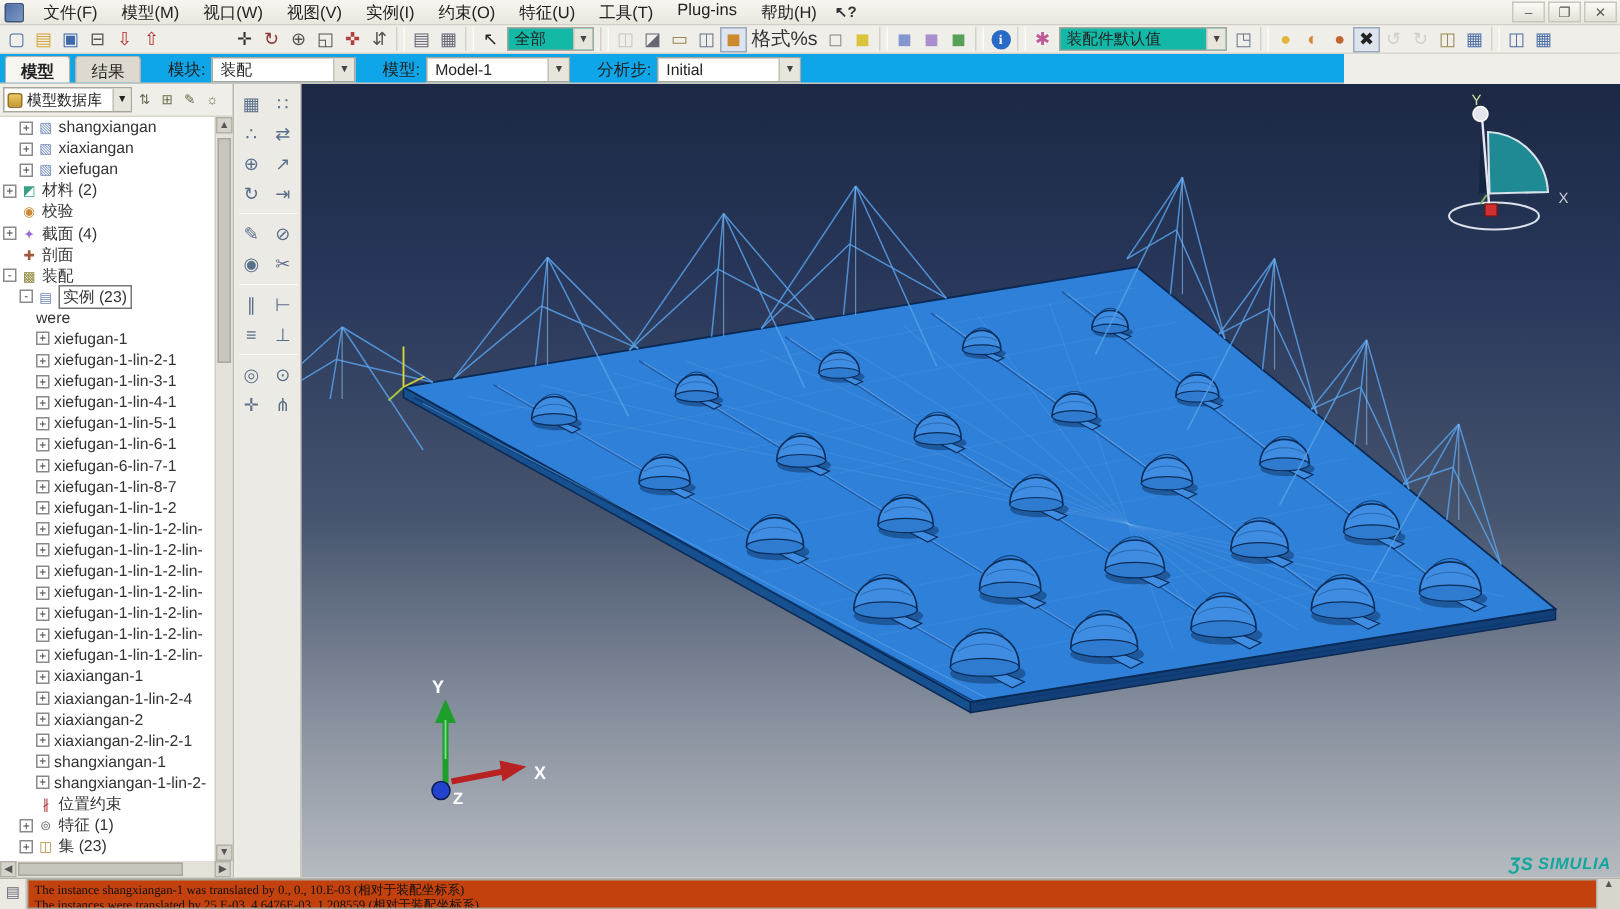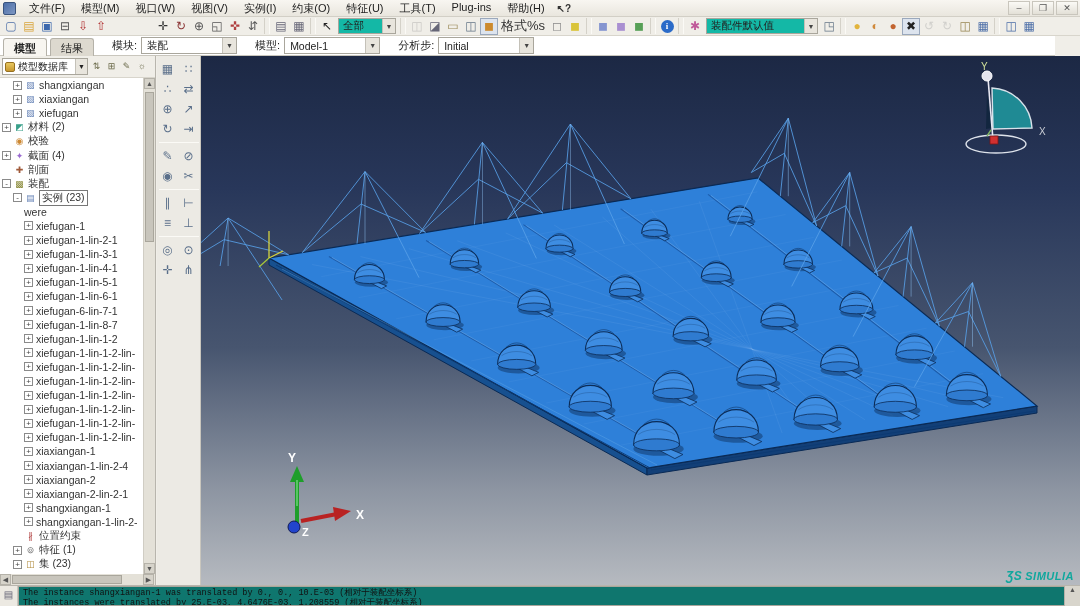--- a/index.html
+++ b/index.html
@@ -29,22 +29,22 @@
   .tbsep{width:6px;height:16px;border-left:1px solid #d4d1c8;border-right:1px solid #fbfaf6;margin:0 2px;flex:0 0 auto;}
   .tbcombo{height:16px;background:#14b8a6;border:1px solid #a9a69c;display:flex;align-items:center;
            font-size:10.5px;padding-left:4px;margin:0 2px;flex:0 0 auto;}
   .tbcombo .caret{margin-left:auto;width:13px;height:100%;background:#e8e5dd;border-left:1px solid #c4c1b8;
            display:flex;align-items:center;justify-content:center;font-size:7px;color:#444;}
   .tblabel{font-size:13px;color:#333;padding:0 3px;white-space:nowrap;}
   .round{border-radius:50%;font-size:9px;font-weight:bold;font-family:"Liberation Serif",serif;
          width:13px;height:13px;display:flex;align-items:center;justify-content:center;}
 
   
-  #contextbar{position:absolute;left:0;top:36px;width:1055px;height:20px;background:#ffffff;
-              border-bottom:1px solid #c9c6bd;display:flex;align-items:center;}
+  #contextbar{position:absolute;left:0;top:36px;width:896px;height:20px;background:#0ea5e9;
+              border-bottom:1px solid #c9c6bd;display:flex;align-items:flex-end;}
   .tab{height:18px;margin-top:2px;padding:2px 10px 0;font-size:11px;border:1px solid #b5b2a9;border-bottom:none;
        border-radius:3px 3px 0 0;background:#ddd9cf;margin-left:3px;cursor:default;}
   .tab.active{background:#f7f5f0;font-weight:bold;}
   .ctxfield{display:flex;align-items:center;margin-left:18px;}
   .ctxfield .lbl{margin-right:4px;}
   .ctxcombo{width:96px;height:17px;background:#fff;border:1px solid #a9a69c;display:flex;align-items:center;
             padding-left:5px;font-size:10.5px;}
   .ctxcombo .caret{margin-left:auto;width:14px;height:100%;background:#e8e5dd;border-left:1px solid #c4c1b8;
             display:flex;align-items:center;justify-content:center;font-size:7px;color:#444;}
 
@@ -76,22 +76,22 @@
   #viewport{position:absolute;left:201px;top:56px;width:879px;height:529px;
             background:linear-gradient(180deg,#1c2844 0%,#28375a 25%,#47556f 55%,#8d95a2 82%,#b6bac0 100%);overflow:hidden;}
   #vpsvg{position:absolute;left:0;top:0;}
   #simulia{position:absolute;right:6px;bottom:2px;color:#11a79d;font-size:11px;font-weight:bold;
            font-style:italic;letter-spacing:.5px;display:flex;align-items:center;}
   #simulia .mark{font-size:12px;margin-right:3px;}
 
   
   #statusbar{position:absolute;left:0;top:585px;width:1080px;height:21px;background:#ece9e2;border-top:1px solid #b8b5ad;display:flex;}
   #msgicon{width:18px;border-right:1px solid #c9c6bd;display:flex;align-items:flex-start;justify-content:center;padding-top:3px;font-size:10px;color:#667;}
-  #msgtext{flex:1;background:#0f766e;border:1px solid #a9a69c;border-right:none;overflow:hidden;
-           font-family:Liberation Mono, monospace;font-size:8.5px;line-height:10px;padding:1px 4px 0 4px;color:#111;white-space:nowrap;}
+  #msgtext{flex:1;background:#c2410c;border:1px solid #a9a69c;border-right:none;overflow:hidden;
+           font-family:Liberation Serif, serif;font-size:8.5px;line-height:10px;padding:1px 4px 0 4px;color:#111;white-space:nowrap;}
   #msgscroll{width:16px;background:#d8d5cc;border-left:1px solid #b5b2a9;display:flex;justify-content:center;font-size:7px;color:#555;}
 </style>
 </head>
 <body>
 <div id="app">
 
   <div id="titlebar">
     <div id="appicon"></div>
     <div id="menus" style="display: flex;">
         <div class="menu">文件(F)</div>

